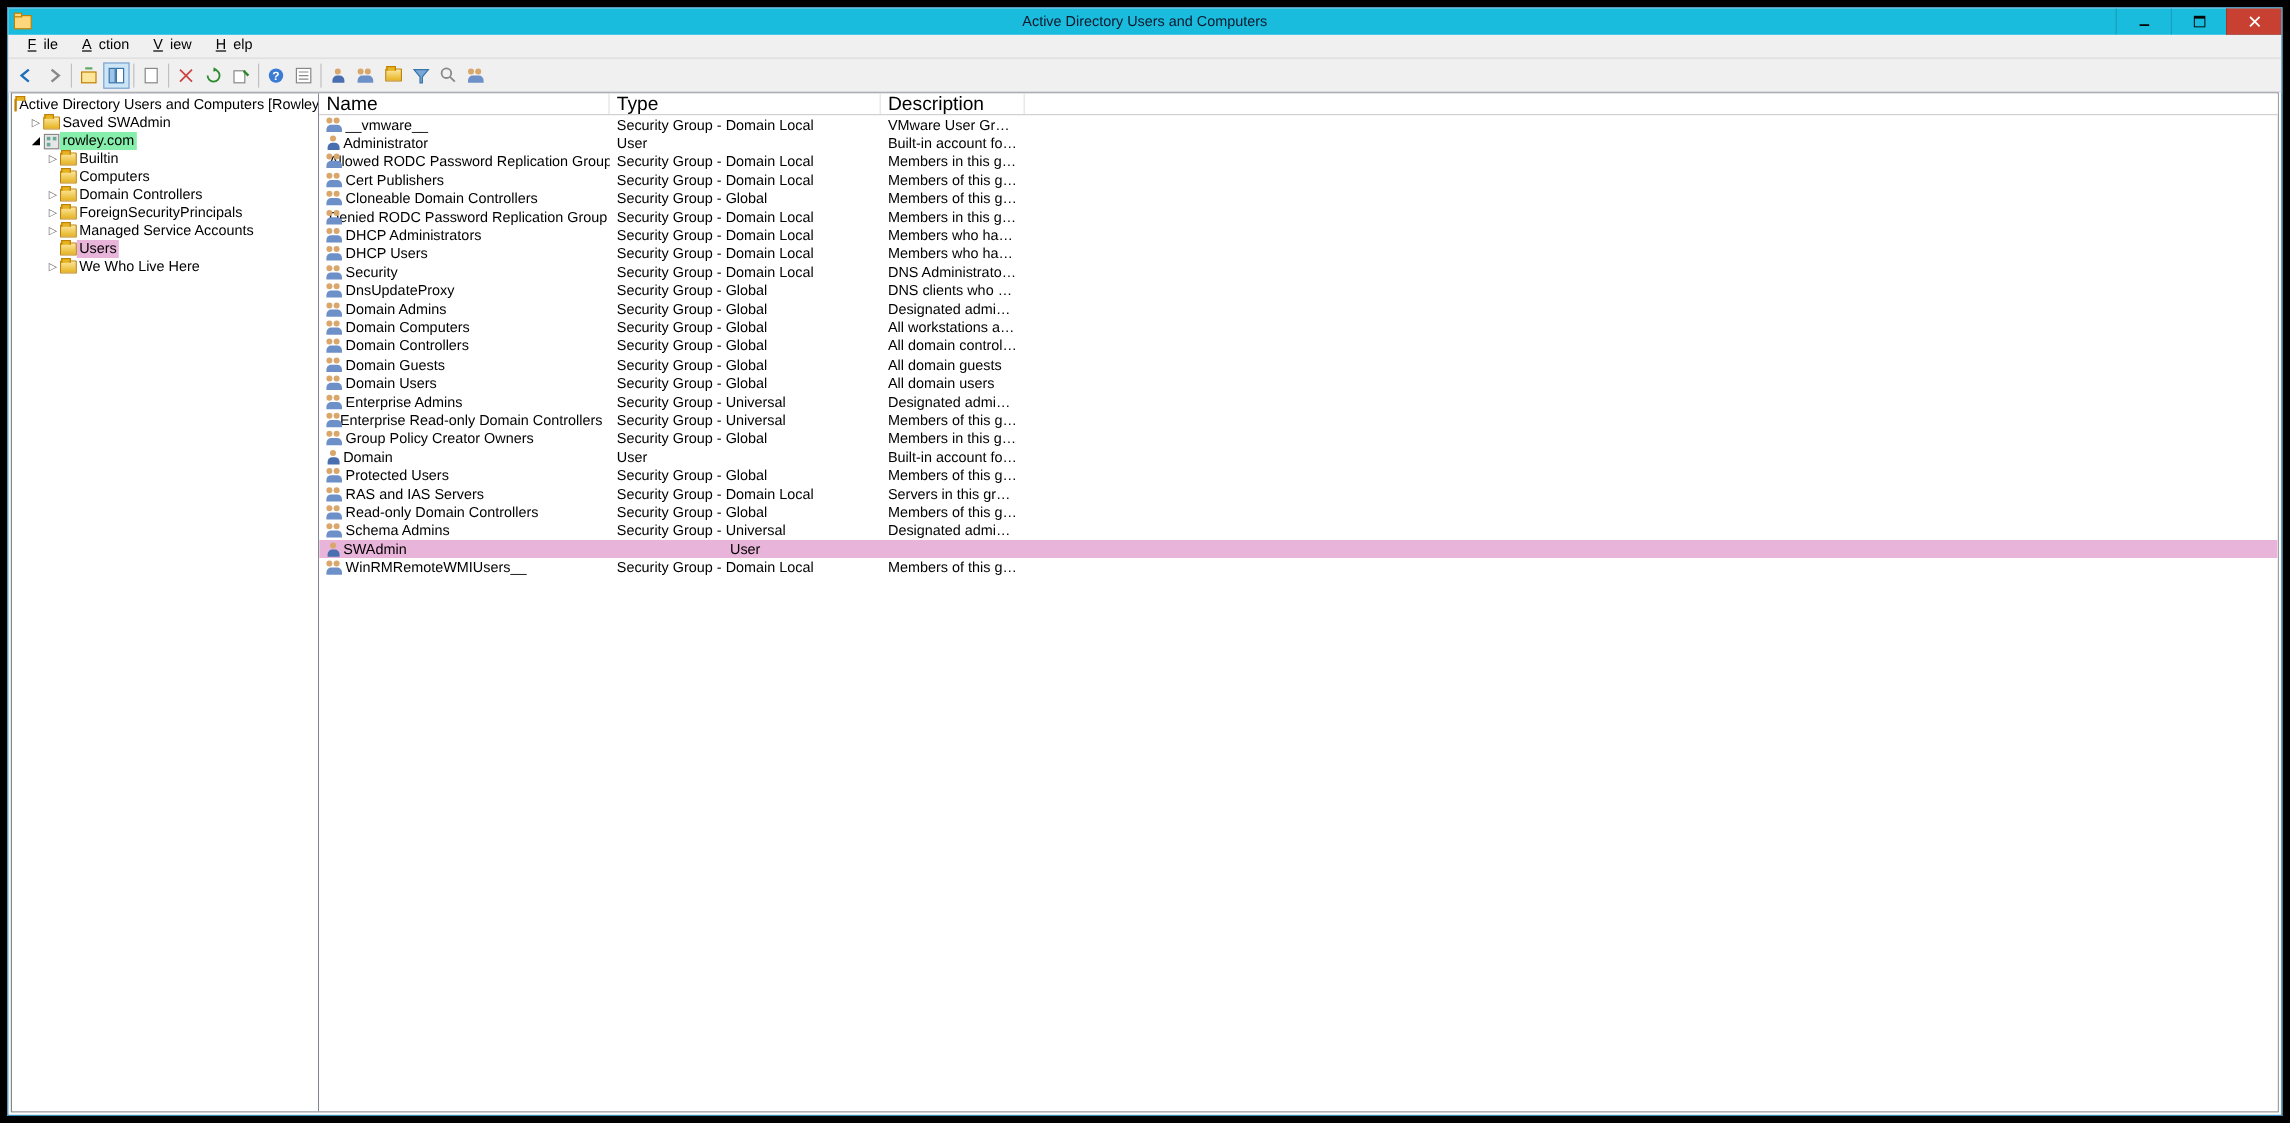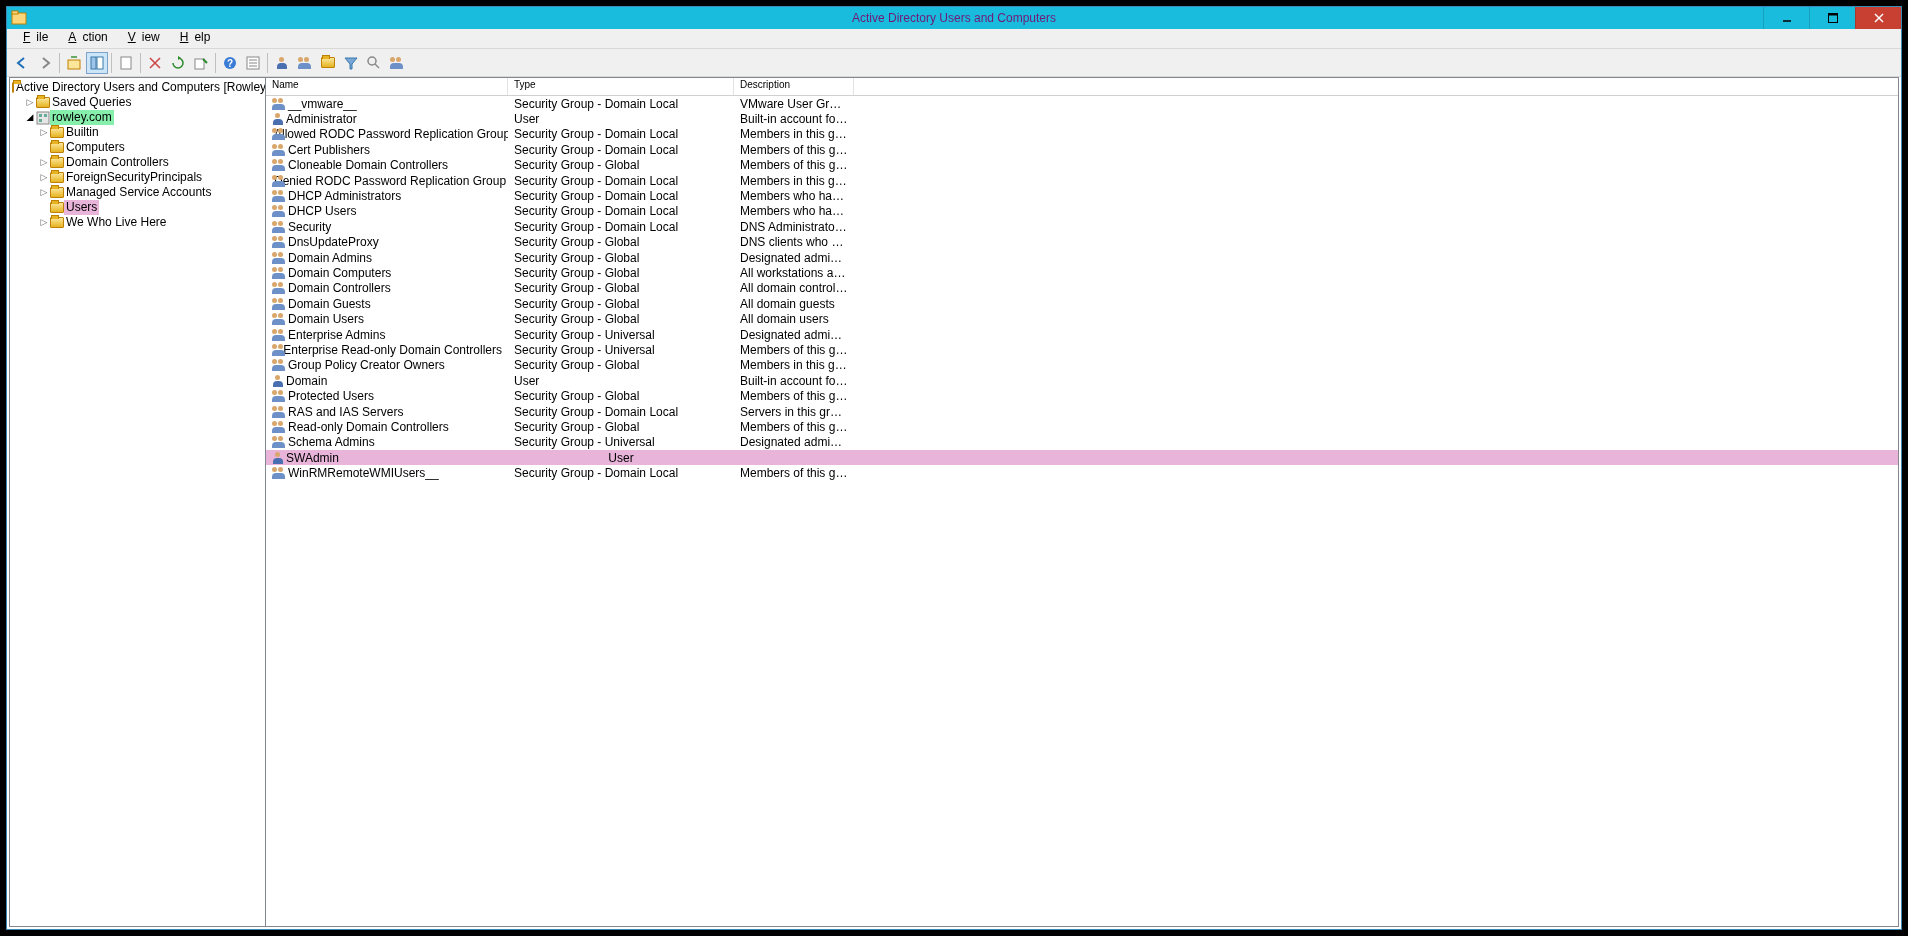--- a/index.html
+++ b/index.html
@@ -1,40 +1,40 @@
 <!DOCTYPE html>
 <html><head>
 <meta charset="utf-8">
 <style>
   * { box-sizing: border-box; font-family: "Segoe UI", Tahoma, sans-serif; }
   body { margin: 0; background: #000; width: 1908px; height: 936px; overflow: hidden; font-size: 12px; }
   .outer { position: absolute; top: 6px; left: 6px; right: 6px; bottom: 6px; background: #fff; border: 1px solid #3a8ab8; display: flex; flex-direction: column; }
   .titlebar { height: 22px; background: #1ABCDE; display: flex; align-items: center; position: relative; }
   .titlebar .icon { width: 16px; height: 16px; margin: 0 4px; }
-  .title-text { position:absolute; left:50%; transform:translateX(-50%); color:#701a75; font-size:12px; }
+  .title-text { position:absolute; left:50%; transform:translateX(-50%); color:#0f172a; font-size:12px; }
   .win-controls { margin-left:auto; display:flex; height:22px; }
   .win-btn { width:46px; display:flex; align-items:center; justify-content:center; font-size:12px; border-left:1px solid rgba(0,0,0,.15); }
   .win-btn.close { background:#C84031; color:#fff; }
   .menubar { height:20px; background:#F0F0F0; display:flex; padding:0 4px; gap:2px; border-bottom:1px solid #d8d8d8; }
   .menubar span { padding:1px 6px; cursor:default; }
   .menubar .hotkey { text-decoration: underline; }
   .toolbar { height:28px; background:#F0F0F0; display:flex; align-items:center; padding:0 4px; gap:1px; border-bottom:1px solid #d8d8d8; }
   .tb { width:22px; height:22px; display:flex; align-items:center; justify-content:center; border:1px solid transparent; }
   .tb.pressed { border:1px solid #7da2ce; background:#cde6f7; }
   .tb-sep { width:1px; height:20px; background:#c0c0c0; margin:0 2px; }
   .content { flex:1; display:flex; border:1px solid #828790; margin:0 2px 2px 2px; min-height:0; }
   .tree { width:256px; border-right:1px solid #828790; overflow:hidden; background:#fff; padding-top:2px; }
   .tree-row { display:flex; align-items:center; height:15px; line-height:15px; cursor:default;}
   .tree-row .exp { width:12px; text-align:center; font-size:9px; color:#6a6a6a; }
   .tree-row .lbl { padding:0 2px; white-space:nowrap; }
   .tree-row.selected .lbl { background:#E8B4DA; }
   .tree-row.selected-root .lbl { background:#86efac; }
   .list { flex:1; display:flex; flex-direction:column; background:#fff; }
   .list-header { height:18px; display:flex; border-bottom:1px solid #d0d0d0; background:#fff; }
-  .col { border-right:1px solid #e3e3e3; padding:1px 6px; font-size:10px; color:#000; overflow:hidden; white-space:nowrap; }
+  .col { border-right:1px solid #e3e3e3; padding:1px 6px; font-size:16px; color:#000; overflow:hidden; white-space:nowrap; }
   .col.name { width:242px; }
   .col.type { width:226px; }
   .col.desc { width:120px; }
   .list-body { flex:1; overflow:auto; }
   .row { display:flex; height:15.4px; align-items:center; cursor:default; }
   .row .cell { padding:0 6px; overflow:hidden; white-space:nowrap; text-overflow:ellipsis; font-size:12px; }
   .row .cell.name { width:242px; display:flex; align-items:center; gap:2px;}
   .row .cell.type { width:226px; }
   .row .cell.desc { width:120px; }
   .row.selected { background:#E8B4DA;text-align:center; }
@@ -182,21 +182,21 @@
   <div class="content">
     <div class="tree">
       <div class="tree-row" style="padding-left:2px">
         <span class="exp"></span>
         <span class="icon-folder"></span>
         <span class="lbl">Active Directory Users and Computers [RowleyServer.</span>
       </div>
       <div class="tree-row" style="padding-left:14px">
         <span class="exp">▷</span>
         <span class="icon-folder"></span>
-        <span class="lbl">Saved Queries</span>
+        <span class="lbl">Saved SWAdmin</span>
       </div>
       <div class="tree-row selected-root" style="padding-left:14px">
         <span class="exp" style="color:#000">◢</span>
         <span>
             <svg width="14" height="14">
               <rect x="1" y="1" width="12" height="12" fill="#E6E6E6" stroke="#888"></rect>
               <rect x="3" y="3" width="3" height="3" fill="#6a9"></rect>
               <rect x="8" y="3" width="3" height="3" fill="#6a9"></rect>
               <rect x="3" y="8" width="3" height="3" fill="#6a9"></rect>
             </svg>

